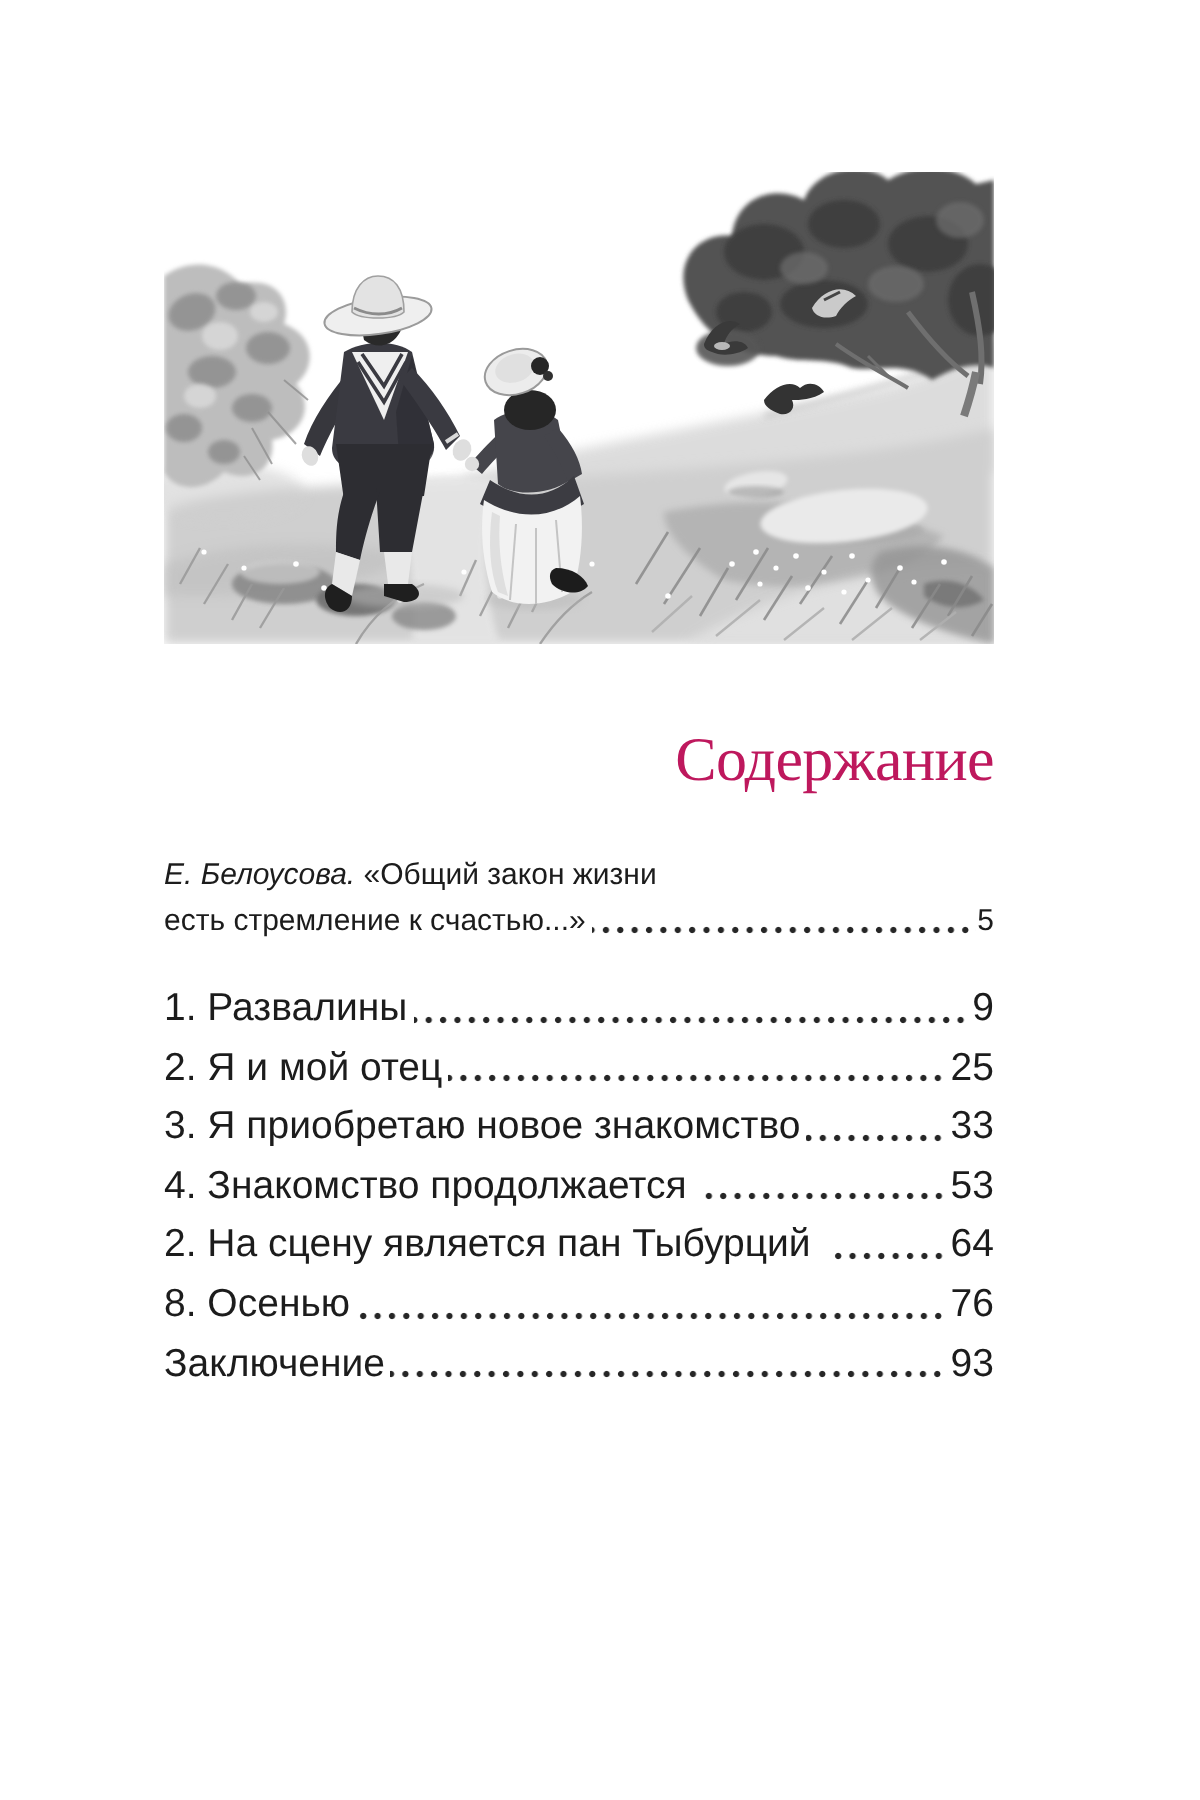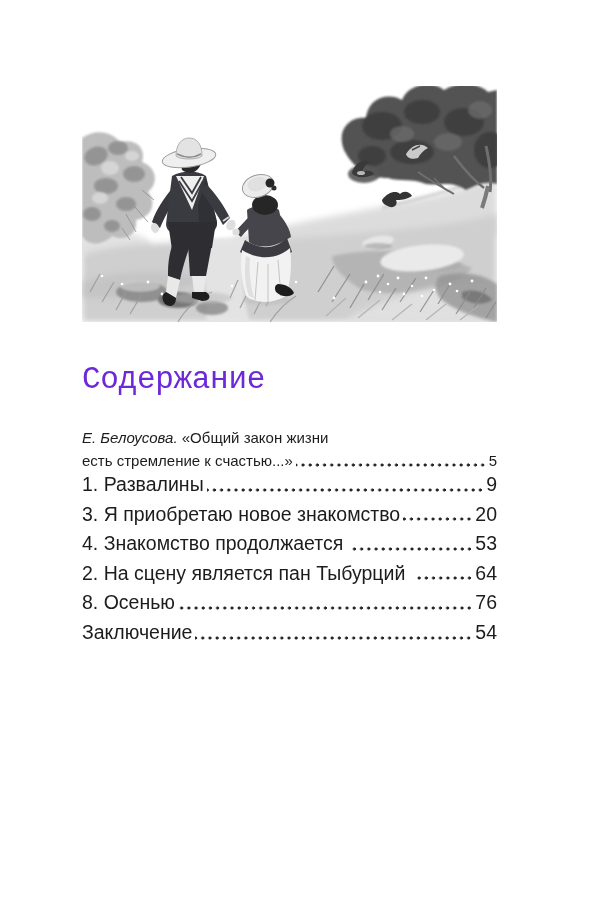--- a/index.html
+++ b/index.html
@@ -1,32 +1,32 @@
 <!DOCTYPE html>
 <html><head>
 <meta charset="utf-8">
 <style>
   html,body{margin:0;padding:0;background:#ffffff;}
   .page{position:relative;width:600px;height:900px;background:#ffffff;overflow:hidden;
         font-family:"Liberation Sans","DejaVu Sans",sans-serif;color:#1c1c1c;}
   .illustration-wrap{position:absolute;left:82px;top:86px;width:415px;height:236px;}
   .illustration-wrap svg{display:block;width:100%;height:100%;}
-  .page-title{position:absolute;left:82px;top:360px;width:415px;text-align:left;
-        font-family:Liberation Mono, monospace;font-weight:400;
-        font-size:31px;line-height:40px;letter-spacing:-0.3px;color:#6d28d9;}
+  .page-title{position:absolute;left:82px;top:360px;width:415px;text-align:right;
+        font-family:Liberation Serif, serif;font-weight:400;
+        font-size:31px;line-height:40px;letter-spacing:-0.3px;color:#be185d;}
   .preface{position:absolute;left:82px;top:427px;width:415px;
         font-size:15px;line-height:22.5px;}
   .preface .author{font-style:italic;}
   .leader-row{display:flex;align-items:flex-start;}
   .leader-row .lbl{white-space:pre;flex:0 1 auto;}
   .leader-row .pg{flex:0 0 auto;}
   .dots{flex:1 1 auto;min-width:14px;height:4px;align-self:flex-end;margin:0 1px 5px 3px;
         background-image:radial-gradient(circle at 2px 2px,#262626 1.3px,rgba(0,0,0,0) 1.8px);
         background-size:7.2px 4px;background-repeat:repeat-x;background-position:right center;}
-  .toc{position:absolute;left:82px;top:470px;width:415px;font-size:19.5px;}
+  .toc{position:absolute;left:82px;top:490px;width:415px;font-size:19.5px;}
   .toc .leader-row{height:29.6px;line-height:29.6px;}
   .toc .dots{margin-bottom:8px;}
 </style>
 </head>
 <body>
 
 <div class="page">
 
   <div class="illustration-wrap" role="img" aria-label="Grayscale watercolor illustration: a boy in a sailor suit and wide-brimmed hat and a girl in a hat walk hand in hand up a meadow path; birds fly beside a dark windswept tree on the right and a leafy bush on the left">
     <svg viewBox="0 0 415 236" xmlns="http://www.w3.org/2000/svg">
@@ -251,39 +251,44 @@
     </div>
   </div>
 
   <div class="toc">
     <div class="leader-row">
       <span class="lbl">1. Развалины</span>
       <span class="dots"></span>
       <span class="pg">9</span>
     </div>
     <div class="leader-row">
+      <span class="lbl">2. Я и мой отец</span>
+      <span class="dots"></span>
+      <span class="pg">25</span>
+    </div>
+    <div class="leader-row">
       <span class="lbl">3. Я приобретаю новое знакомство</span>
       <span class="dots"></span>
-      <span class="pg">20</span>
+      <span class="pg">33</span>
     </div>
     <div class="leader-row">
       <span class="lbl">4. Знакомство продолжается </span>
       <span class="dots"></span>
       <span class="pg">53</span>
     </div>
     <div class="leader-row">
       <span class="lbl">2. На сцену является пан Тыбурций </span>
       <span class="dots"></span>
       <span class="pg">64</span>
     </div>
     <div class="leader-row">
       <span class="lbl">8. Осенью</span>
       <span class="dots"></span>
       <span class="pg">76</span>
     </div>
     <div class="leader-row">
       <span class="lbl">Заключение</span>
       <span class="dots"></span>
-      <span class="pg">54</span>
+      <span class="pg">93</span>
     </div>
   </div>
 
 </div>
 
 </body></html>

